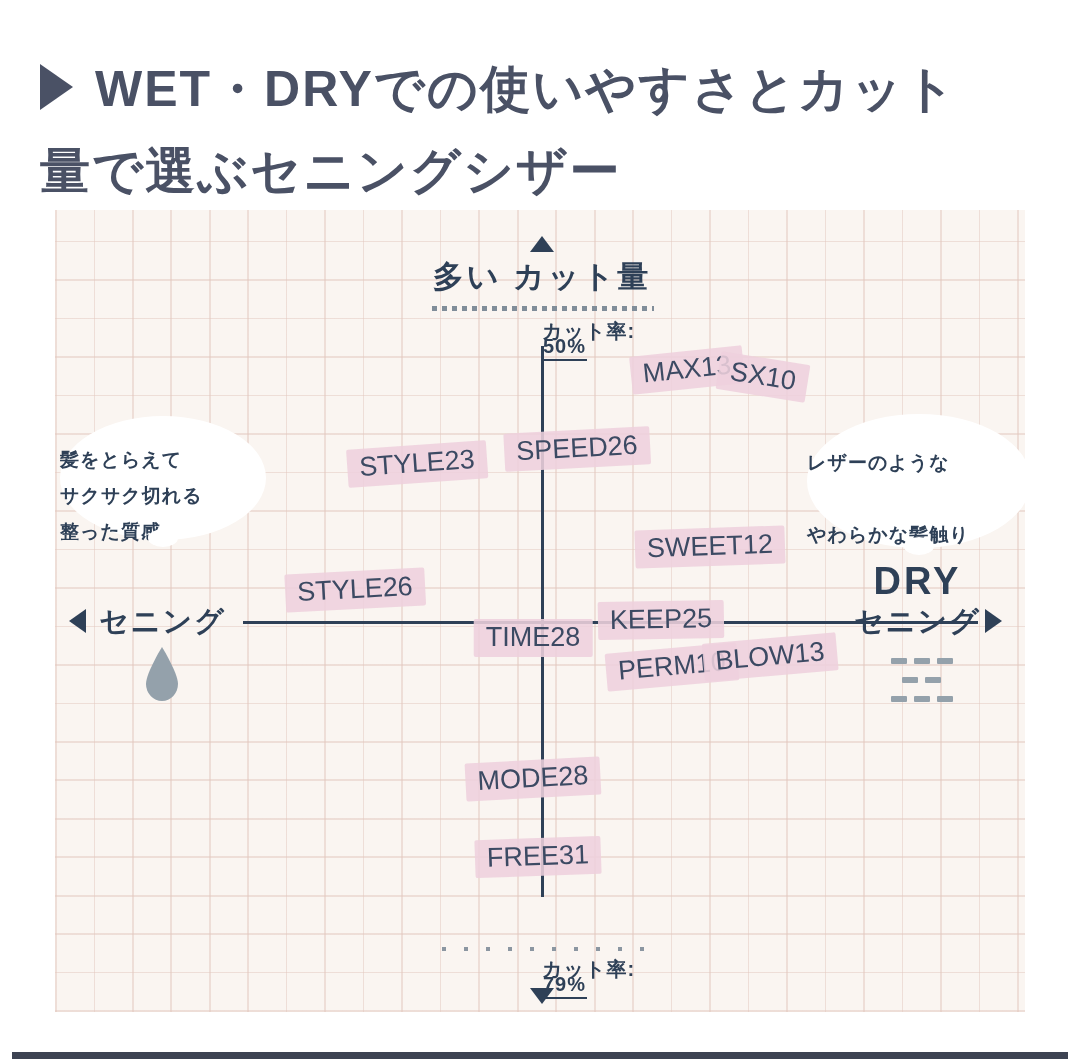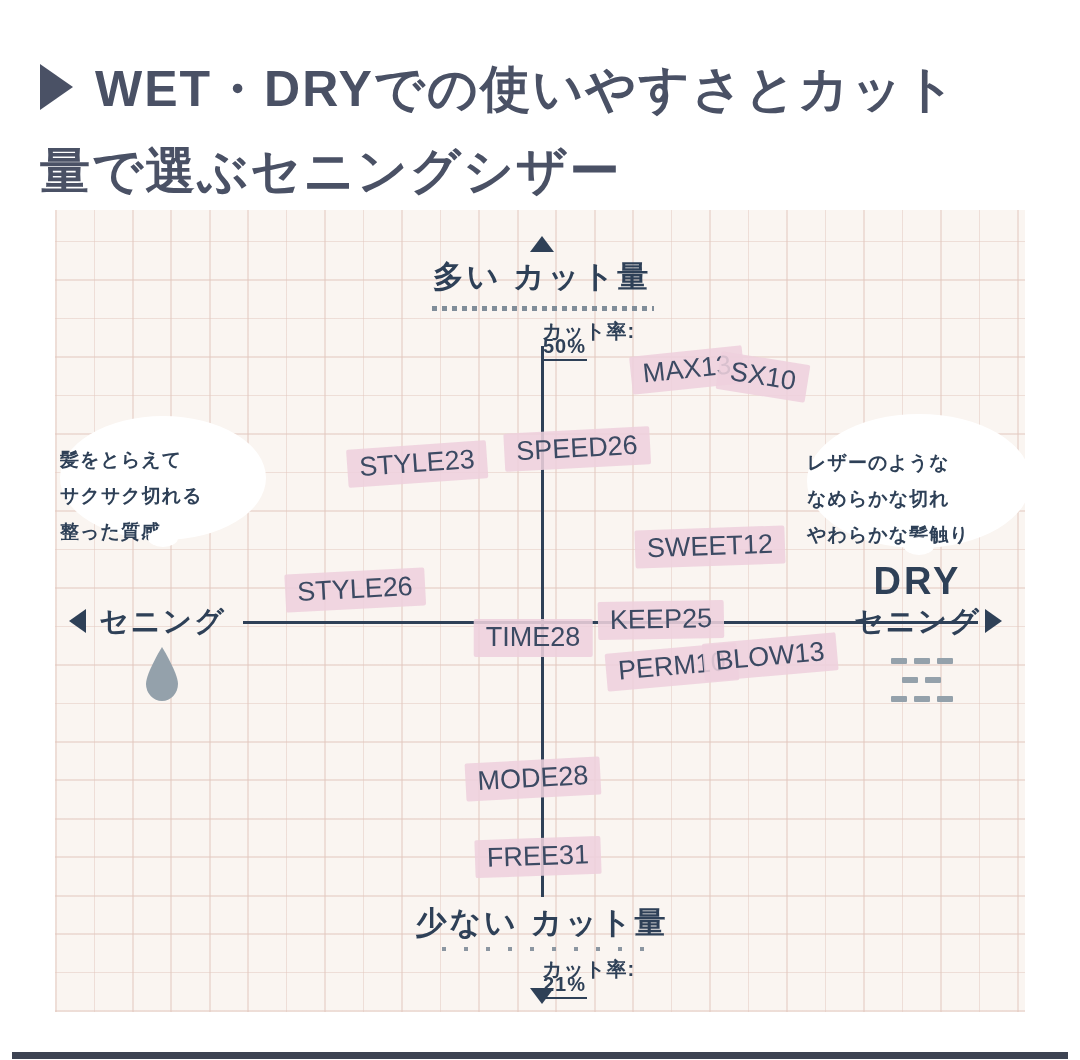--- a/index.html
+++ b/index.html
@@ -92,25 +92,24 @@
   <div class="hline"></div>
 
   <div class="arr-up"></div>
   <div class="axis-big y-top-label">多い カット量</div>
   <div class="dotted-top"></div>
   <div class="note note-top">
     <span>カット率:</span>
       <span class="val">50%</span>
   </div>
 
-  <div class="axis-big y-bottom-label">少ない カット量</div>
   <div class="dotted-bottom"></div>
   <div class="note note-bottom">
     <span>カット率:</span>
-      <span class="val">21%</span>
+      <span class="val">79%</span>
   </div>
   <div class="arr-down"></div>
 
   <div class="arr-left"></div>
   <div class="wet-sub">セニング</div>
   <svg class="drop" viewBox="0 0 38 56" xmlns="http://www.w3.org/2000/svg">
     <path d="M19 1 C19 1 3 27 3 38 a16 17 0 0 0 32 0 C35 27 19 1 19 1 Z" fill="#94a1ab"></path>
   </svg>
 
   <div class="axis-big dry-word">DRY</div>
@@ -139,21 +138,20 @@
         <br>
       <span>サクサク切れる</span>
         <br>
       <span>整った質感</span>
     </div>
   </div>
   <div class="bubble bubble-dry">
     <div class="txt">
       <span>レザーのような</span>
         <br>
-      <span>なめらかな切れ</span>
         <br>
       <span>やわらかな髪触り</span>
     </div>
   </div>
 
 <span class="product-label" style="left: 632px; top: 160px; transform: translate(-50%, -50%) rotate(-6deg);">MAX13</span>
     <span class="product-label" style="left: 708px; top: 167px; transform: translate(-50%, -50%) rotate(9deg);">SX10</span>
     <span class="product-label" style="left: 522px; top: 239px; transform: translate(-50%, -50%) rotate(-3deg);">SPEED26</span>
     <span class="product-label" style="left: 362px; top: 254px; transform: translate(-50%, -50%) rotate(-4deg);">STYLE23</span>
     <span class="product-label" style="left: 655px; top: 337px; transform: translate(-50%, -50%) rotate(-2deg);">SWEET12</span>

